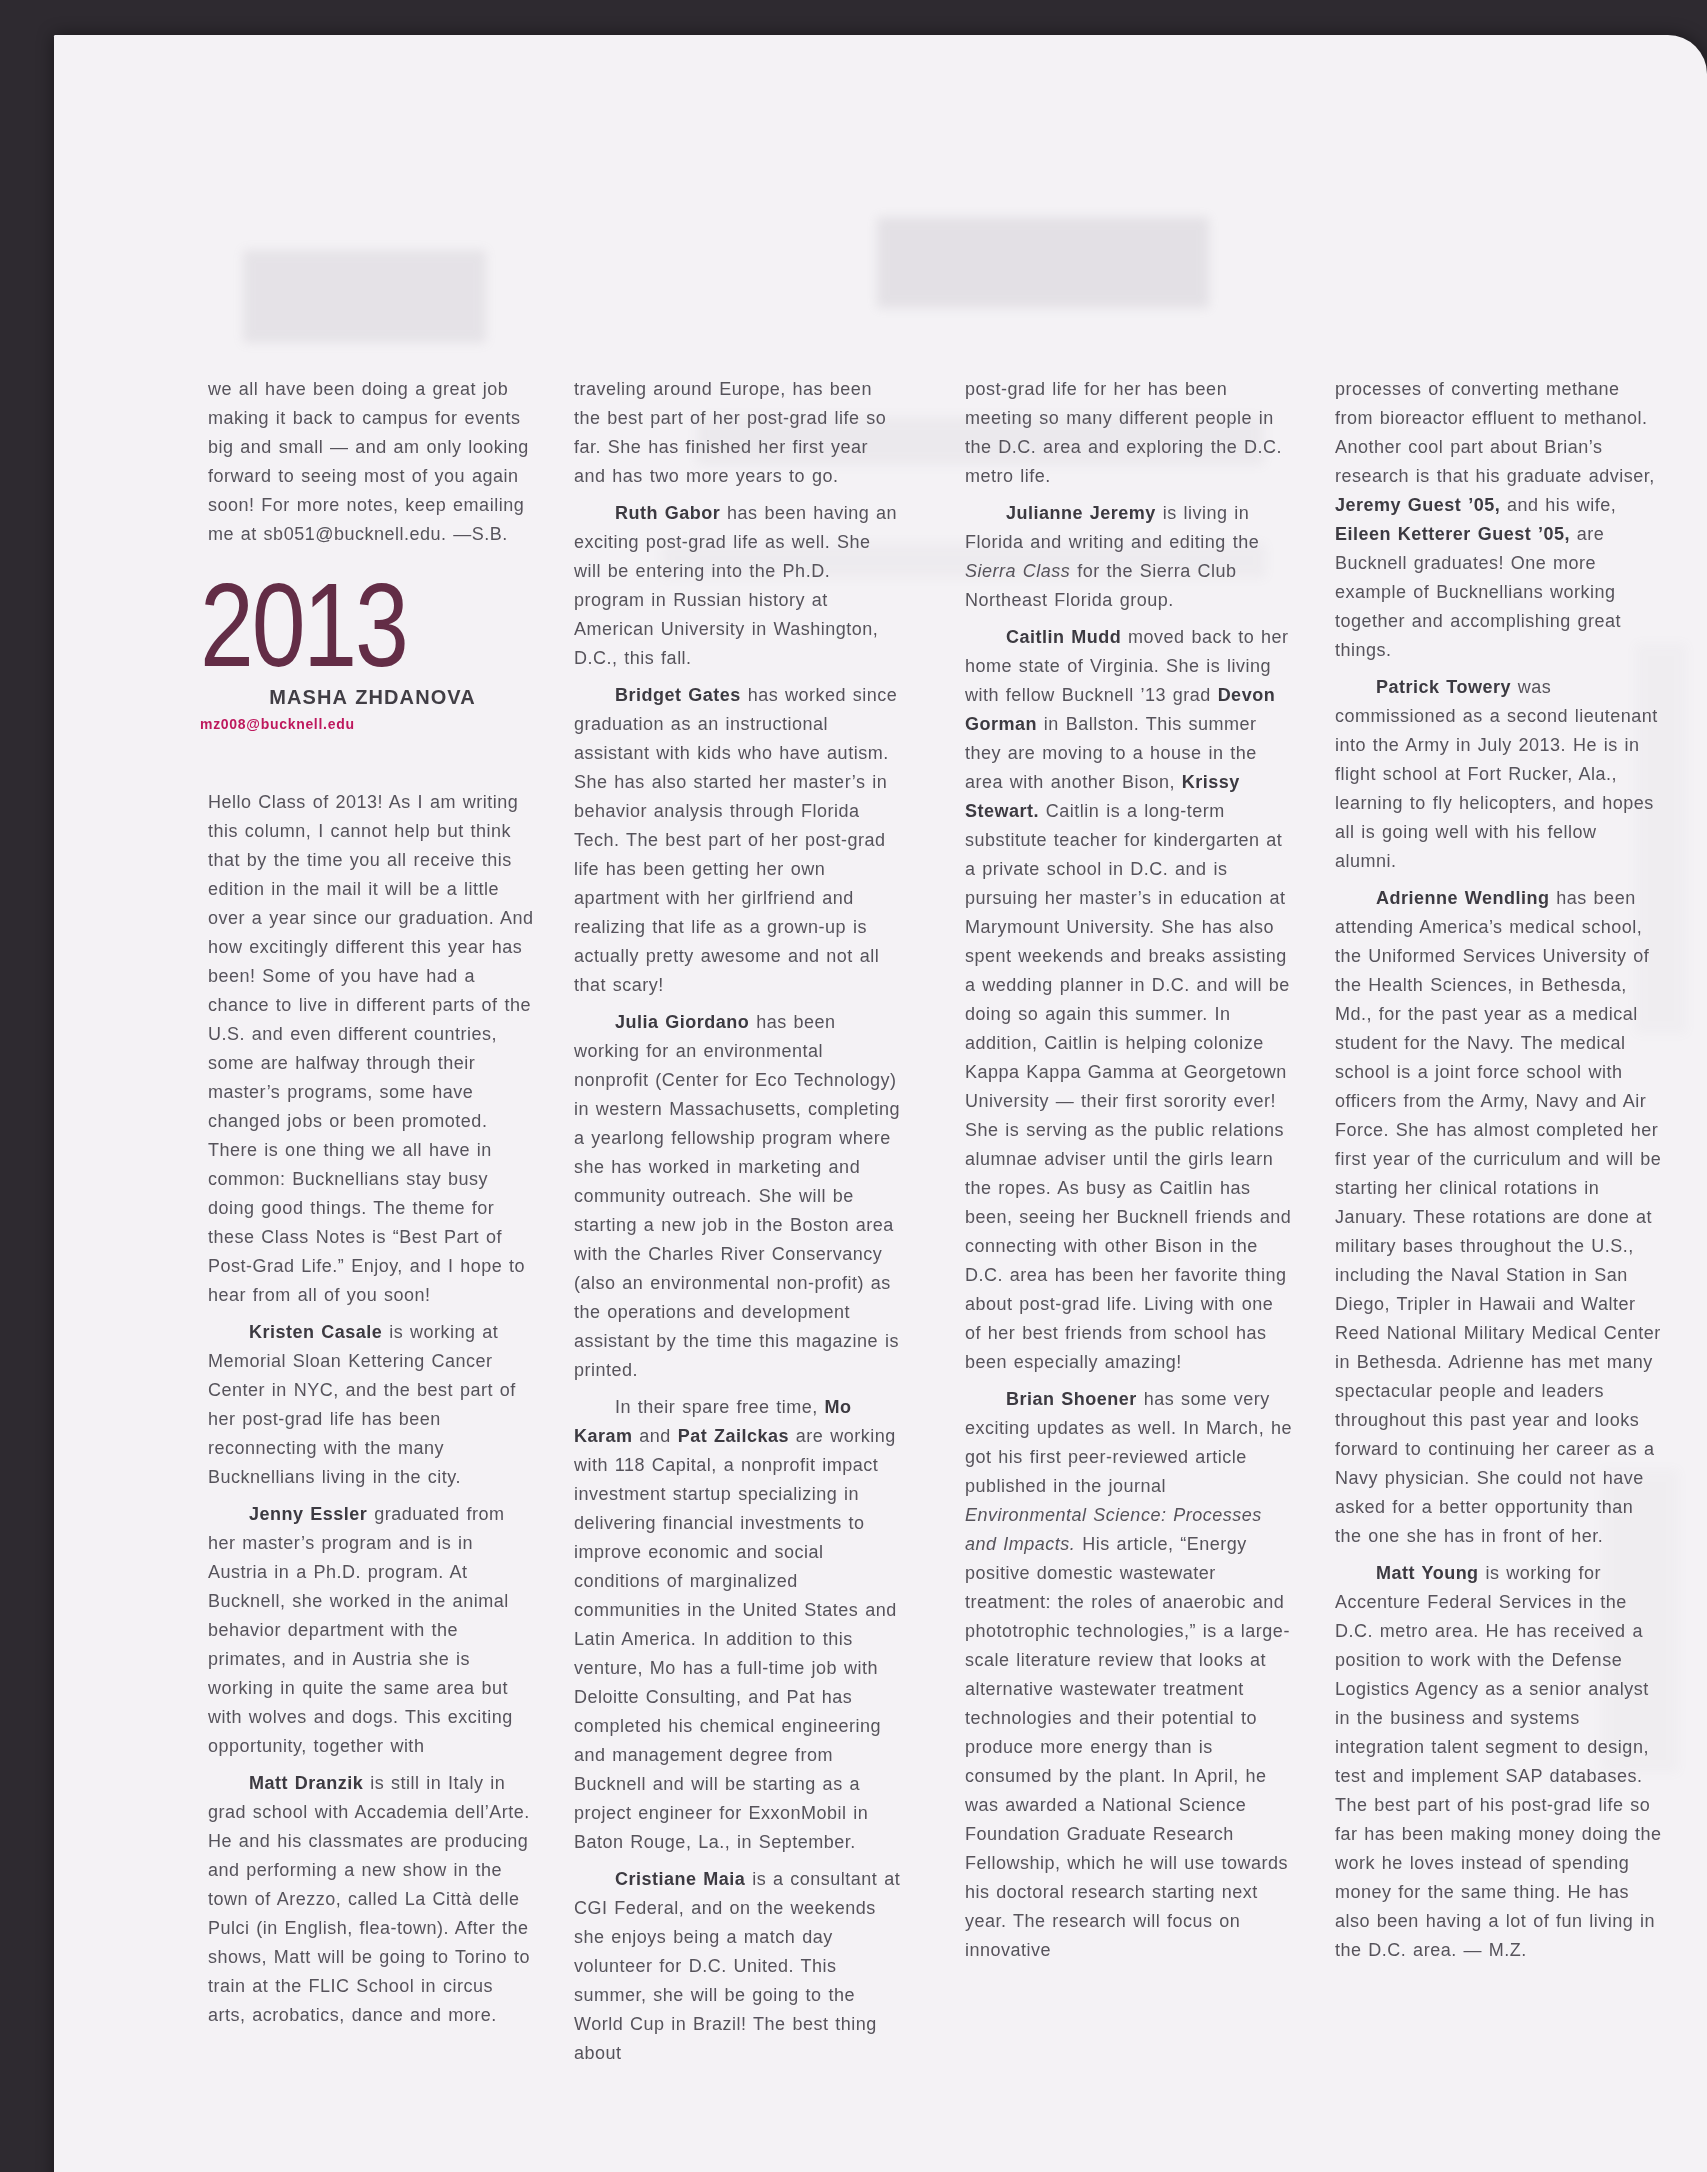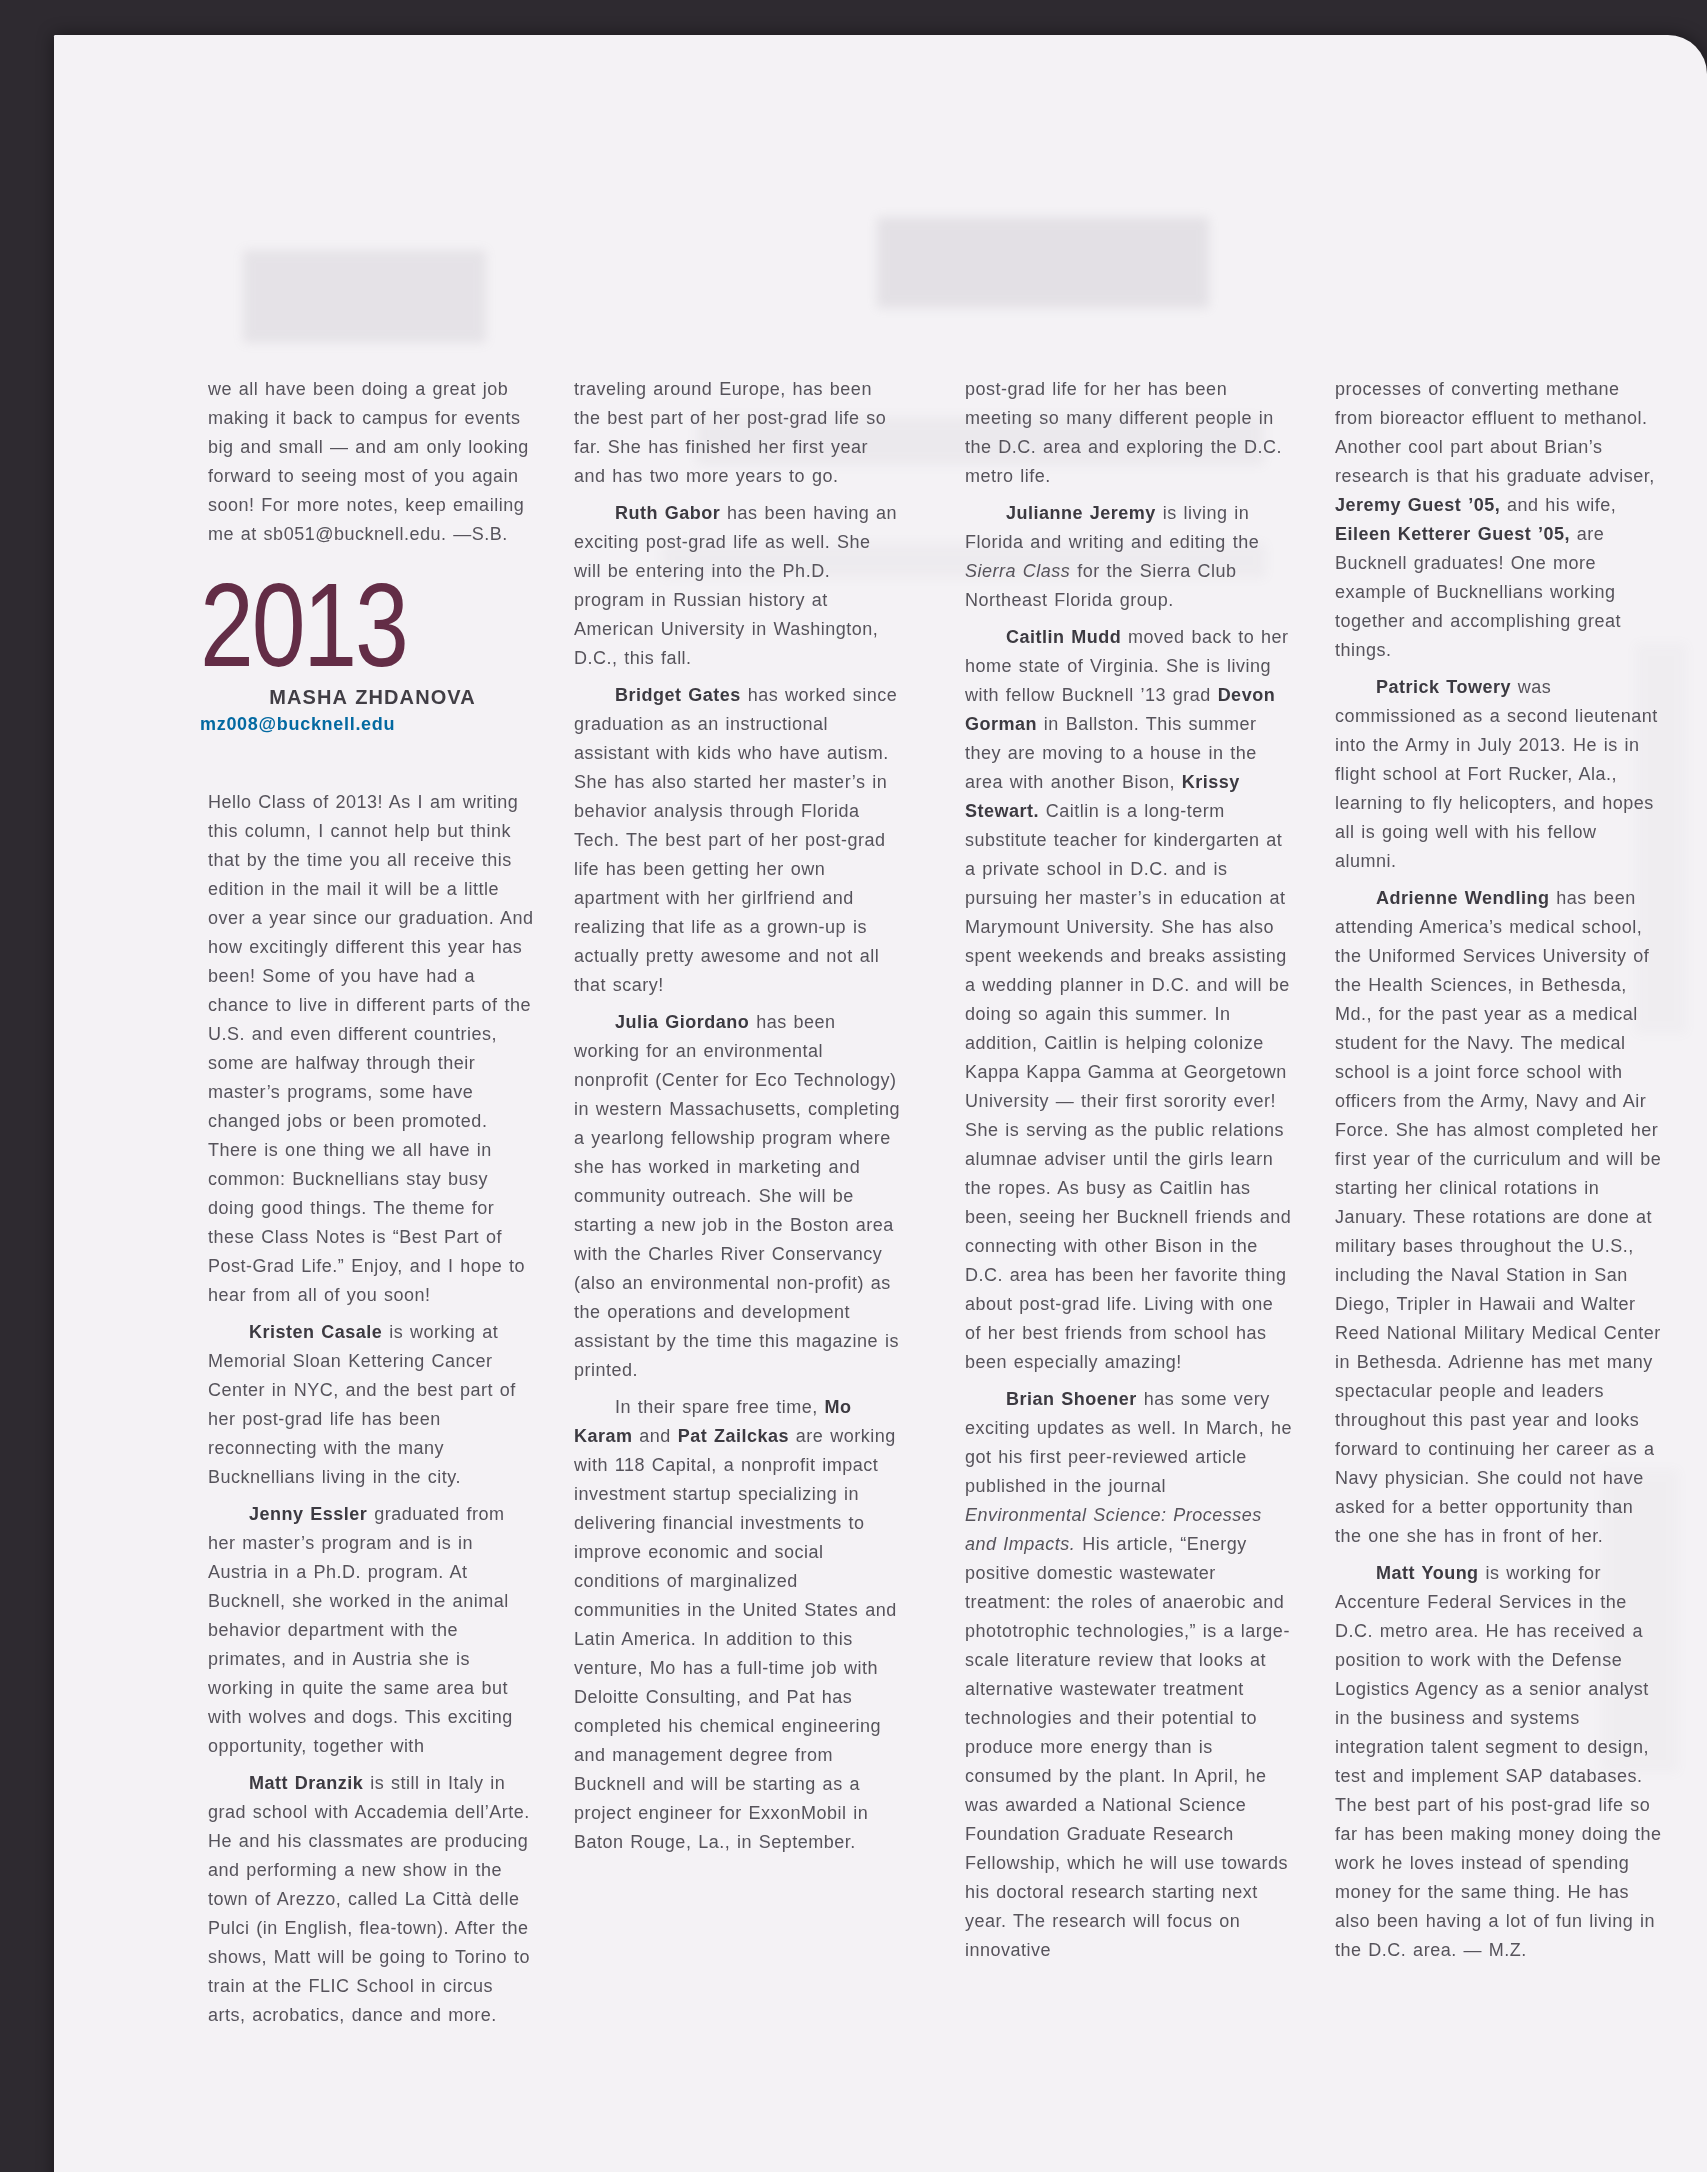--- a/index.html
+++ b/index.html
@@ -56,25 +56,25 @@
     font-size:20px;
     line-height:24px;
     font-weight:bold;
     letter-spacing:1.1px;
     color:#413e45;
     text-align:center;
   }
   .correspondent-email {
     margin-top:3.5px;
     margin-bottom:53px;
-    font-size:18px;
+    font-size:14px;
     line-height:22.6px;
     font-weight:bold;
     letter-spacing:0.7px;
-    color:#0369a1;
+    color:#be185d;
   }
 </style>
 </head>
 <body>
 
 <div class="page">
 
   <div class="ghost" style="left:189px; top:215px; width:243px; height:93px; opacity:.14;"></div>
   <div class="ghost" style="left:823px; top:182px; width:332px; height:91px; opacity:.16;"></div>
   <div class="ghost" style="left:643px; top:382px; width:567px; height:48px; opacity:.08;"></div>
@@ -91,20 +91,21 @@
       <p class="indent"><span class="bold-name">Kristen Casale</span><span> is working at Memorial Sloan Kettering Cancer Center in NYC, and the best part of her post-grad life has been reconnecting with the many Bucknellians living in the city.</span></p>
       <p class="indent"><span class="bold-name">Jenny Essler</span><span> graduated from her master’s program and is in Austria in a Ph.D. program. At Bucknell, she worked in the animal behavior department with the primates, and in Austria she is working in quite the same area but with wolves and dogs. This exciting opportunity, together with</span></p>
       <p class="indent"><span class="bold-name">Matt Dranzik</span><span> is still in Italy in grad school with Accademia dell’Arte. He and his classmates are producing and performing a new show in the town of Arezzo, called La Città delle Pulci (in English, flea-town). After the shows, Matt will be going to Torino to train at the FLIC School in circus arts, acrobatics, dance and more.</span></p>
     </div>
   <div class="column" style="left:512px">
       <p class=""><span>traveling around Europe, has been the best part of her post-grad life so far. She has finished her first year and has two more years to go.</span></p>
       <p class="indent"><span class="bold-name">Ruth Gabor</span><span> has been having an exciting post-grad life as well. She will be entering into the Ph.D. program in Russian history at American University in Washington, D.C., this fall.</span></p>
       <p class="indent"><span class="bold-name">Bridget Gates</span><span> has worked since graduation as an instructional assistant with kids who have autism. She has also started her master’s in behavior analysis through Florida Tech. The best part of her post-grad life has been getting her own apartment with her girlfriend and realizing that life as a grown-up is actually pretty awesome and not all that scary!</span></p>
       <p class="indent"><span class="bold-name">Julia Giordano</span><span> has been working for an environmental nonprofit (Center for Eco Technology) in western Massachusetts, completing a yearlong fellowship program where she has worked in marketing and community outreach. She will be starting a new job in the Boston area with the Charles River Conservancy (also an environmental non-profit) as the operations and development assistant by the time this magazine is printed.</span></p>
       <p class="indent"><span>In their spare free time, </span><span class="bold-name">Mo Karam</span><span> and </span><span class="bold-name">Pat Zailckas</span><span> are working with 118 Capital, a nonprofit impact investment startup specializing in delivering financial investments to improve economic and social conditions of marginalized communities in the United States and Latin America. In addition to this venture, Mo has a full-time job with Deloitte Consulting, and Pat has completed his chemical engineering and management degree from Bucknell and will be starting as a project engineer for ExxonMobil in Baton Rouge, La., in September.</span></p>
+      <p class="indent"><span class="bold-name">Cristiane Maia</span><span> is a consultant at CGI Federal, and on the weekends she enjoys being a match day volunteer for D.C. United. This summer, she will be going to the World Cup in Brazil! The best thing about</span></p>
     </div>
   <div class="column" style="left:903px">
       <p class=""><span>post-grad life for her has been meeting so many different people in the D.C. area and exploring the D.C. metro life.</span></p>
       <p class="indent"><span class="bold-name">Julianne Jeremy</span><span> is living in Florida and writing and editing the </span><span class="italic">Sierra Class</span><span> for the Sierra Club Northeast Florida group.</span></p>
       <p class="indent"><span class="bold-name">Caitlin Mudd</span><span> moved back to her home state of Virginia. She is living with fellow Bucknell ’13 grad </span><span class="bold-name">Devon Gorman</span><span> in Ballston. This summer they are moving to a house in the area with another Bison, </span><span class="bold-name">Krissy Stewart.</span><span> Caitlin is a long-term substitute teacher for kindergarten at a private school in D.C. and is pursuing her master’s in education at Marymount University. She has also spent weekends and breaks assisting a wedding planner in D.C. and will be doing so again this summer. In addition, Caitlin is helping colonize Kappa Kappa Gamma at Georgetown University — their first sorority ever! She is serving as the public relations alumnae adviser until the girls learn the ropes. As busy as Caitlin has been, seeing her Bucknell friends and connecting with other Bison in the D.C. area has been her favorite thing about post-grad life. Living with one of her best friends from school has been especially amazing!</span></p>
       <p class="indent"><span class="bold-name">Brian Shoener</span><span> has some very exciting updates as well. In March, he got his first peer-reviewed article published in the journal </span><span class="italic">Environmental Science: Processes and Impacts.</span><span> His article, “Energy positive domestic wastewater treatment: the roles of anaerobic and phototrophic technologies,” is a large-scale literature review that looks at alternative wastewater treatment technologies and their potential to produce more energy than is consumed by the plant. In April, he was awarded a National Science Foundation Graduate Research Fellowship, which he will use towards his doctoral research starting next year. The research will focus on innovative</span></p>
     </div>
   <div class="column" style="left:1273px">
       <p class=""><span>processes of converting methane from bioreactor effluent to methanol. Another cool part about Brian’s research is that his graduate adviser, </span><span class="bold-name">Jeremy Guest ’05,</span><span> and his wife, </span><span class="bold-name">Eileen Ketterer Guest ’05,</span><span> are Bucknell graduates! One more example of Bucknellians working together and accomplishing great things.</span></p>
       <p class="indent"><span class="bold-name">Patrick Towery</span><span> was commissioned as a second lieutenant into the Army in July 2013. He is in flight school at Fort Rucker, Ala., learning to fly helicopters, and hopes all is going well with his fellow alumni.</span></p>

